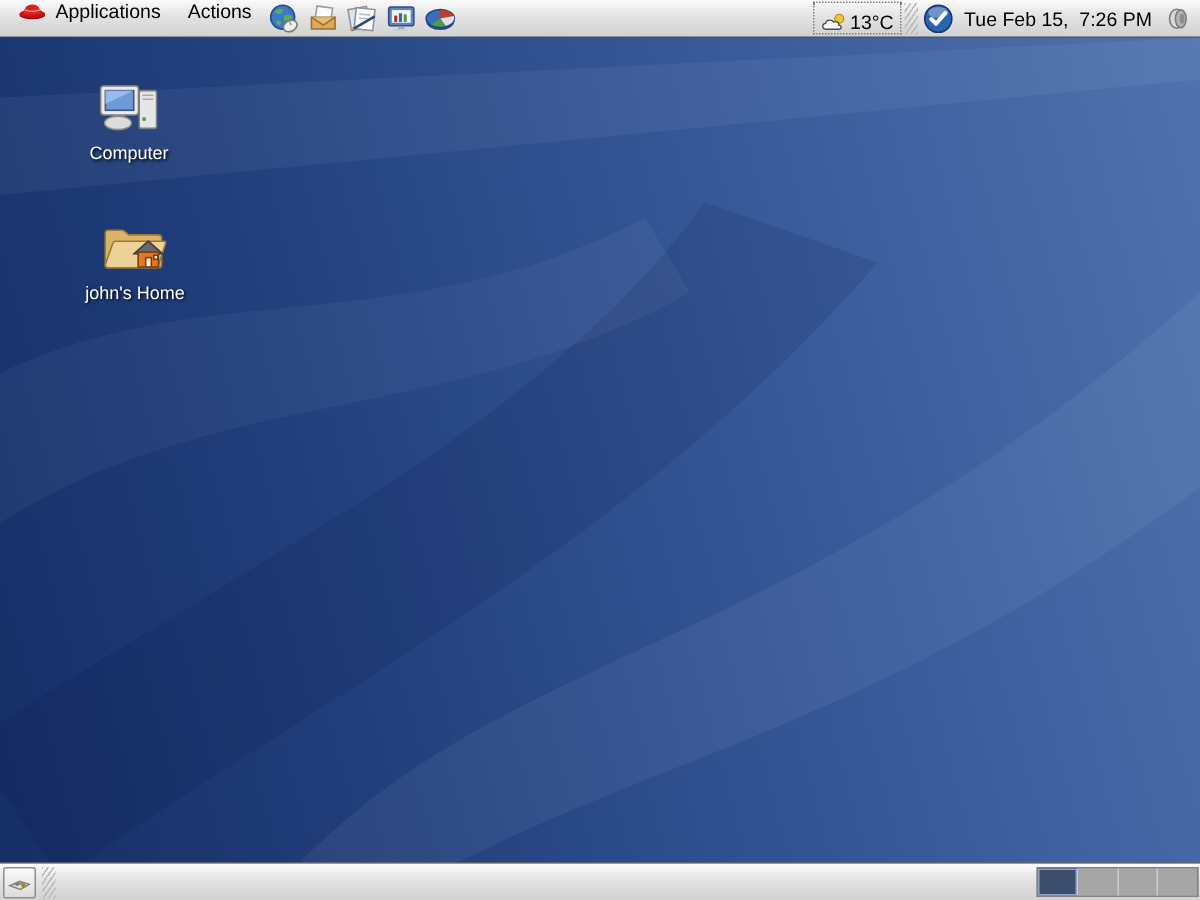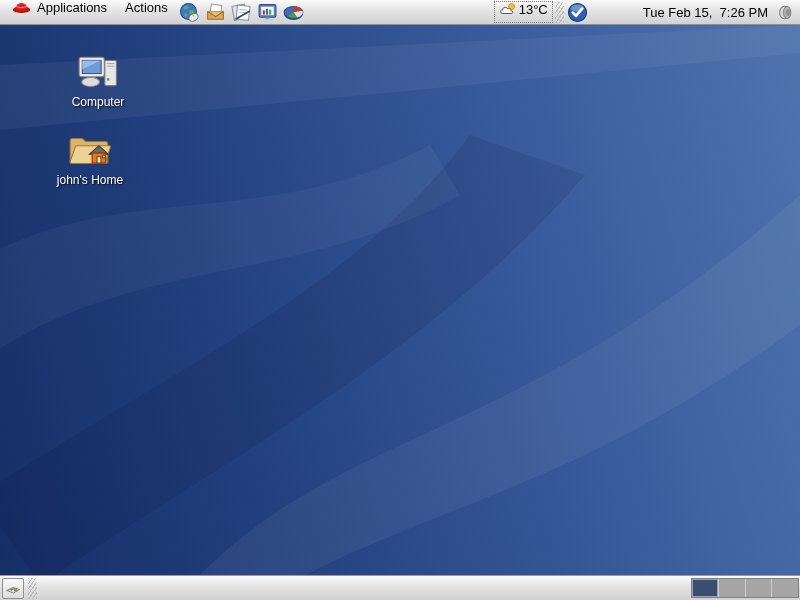--- a/index.html
+++ b/index.html
@@ -22,27 +22,27 @@
   }
   .launcher{
     width:26px;height:25px;display:flex;align-items:center;justify-content:center;
   }
   .spacer{flex:1;}
   .applet-handle{
     width:9px;height:21px;margin:0 2px;
     background:repeating-linear-gradient(125deg,#b9b9b9 0 1px,transparent 1px 3px);
   }
   .weather-applet{
-    display:flex;align-items:flex-start;gap:2px;height:20px;
+    display:flex;align-items:flex-end;gap:2px;height:20px;
     border:1px dotted #7c7c7c;padding:0 4px;font-size:13px;color:#000;
   }
   .tray-icon{
     width:24px;height:25px;display:flex;align-items:center;justify-content:center;
   }
-  .clock{font-size:13px;color:#000;white-space:pre;padding:0 5px;margin-left:48px;}
+  .clock{font-size:13px;color:#000;white-space:pre;padding:0 5px;}
   
   .desktop{
     position:absolute;top:25px;bottom:25px;left:0;right:0;
     background:linear-gradient(75deg,#152e66 0%,#22407e 30%,#3a5c9c 68%,#5073ae 100%);
   }
   .desktop svg.swirl{position:absolute;top:0;left:0;width:100%;height:100%;}
   .desk-icon{
     position:absolute;width:100px;display:flex;flex-direction:column;
     align-items:center;gap:5px;text-align:center;
   }
@@ -184,38 +184,38 @@
 </div>
 
 <div class="desktop">
   <svg class="swirl" viewBox="0 0 800 550" preserveAspectRatio="none">
     <polygon points="0,40 800,0 800,28 0,105" fill="rgba(255,255,255,0.05)"></polygon>
     <path d="M-20,470 C180,340 360,260 470,110 L585,150 C430,330 230,430 40,560 Z" fill="rgba(10,20,60,0.12)"></path>
     <path d="M190,560 C340,400 520,420 800,170 L800,300 C570,470 420,480 260,575 Z" fill="rgba(255,255,255,0.055)"></path>
     <path d="M-30,240 C120,150 260,210 430,120 L460,170 C300,260 140,230 -10,330 Z" fill="rgba(255,255,255,0.045)"></path>
   </svg>
 
-  <div class="desk-icon" style="left:48px;top:30px;align-items:center;">
+  <div class="desk-icon" style="left:36px;top:30px;align-items:center;">
     <span style="display:flex;">
       <svg width="42" height="36" viewBox="0 0 40 34">
         <rect x="10" y="19" width="7" height="5" fill="#cfcfcf" stroke="#8a8a8a"></rect>
         <ellipse cx="13" cy="25.5" rx="8.5" ry="4.3" fill="#dcdcdc" stroke="#8a8a8a"></ellipse>
         <rect x="26.5" y="5" width="11" height="24" rx="1.2" fill="#e6e6e6" stroke="#7d7d7d"></rect>
         <line x1="28.5" y1="8" x2="35.5" y2="8" stroke="#aaa"></line>
         <line x1="28.5" y1="10.5" x2="35.5" y2="10.5" stroke="#aaa"></line>
         <rect x="28.5" y="22" width="2.2" height="2.2" fill="#4f9c47"></rect>
         <rect x="2" y="2" width="24" height="18.5" rx="2" fill="#ececec" stroke="#7d7d7d"></rect>
         <rect x="5" y="5" width="18" height="12.5" fill="#6d9ad8" stroke="#41527d"></rect>
         <path d="M5,5 L23,5 L5,13.5Z" fill="#a4c4ec" opacity="0.8"></path>
       </svg>
     </span>
     <span class="label">Computer</span>
   </div>
 
-  <div class="desk-icon" style="left:40px;top:108px;">
+  <div class="desk-icon" style="left:40px;top:123px;">
     <span style="display:flex;">
       <svg width="46" height="36" viewBox="0 0 44 34">
         <path d="M3,8 L3,27 Q3,29 5,29 L37,29 Q39,29 39,27 L39,10 Q39,8 37,8 L18,8 L15,5.5 Q14.5,5 13.8,5 L5,5 Q3,5 3,7Z" fill="#d9b469" stroke="#9c7834"></path>
         <path d="M3,27 L8,13 Q8.4,12 9.5,12 L40.5,12 Q42,12 41.5,13.5 L36.8,27.5 Q36.4,29 34.8,29 L5,29 Q3,29 3,27Z" fill="#ecd296" stroke="#9c7834"></path>
         <path d="M21.5,20 L30.5,12 L39.5,20 Z" fill="#6a6a6a" stroke="#3c3c3c"></path>
         <rect x="24" y="19" width="13" height="9.5" fill="#e87820" stroke="#7a3c0c"></rect>
         <rect x="28.8" y="22.5" width="3.6" height="6" fill="#f8f0e0" stroke="#7a3c0c"></rect>
         <rect x="34" y="21" width="2.6" height="2.6" fill="#f8f0e0" stroke="#7a3c0c"></rect>
       </svg>
     </span>

